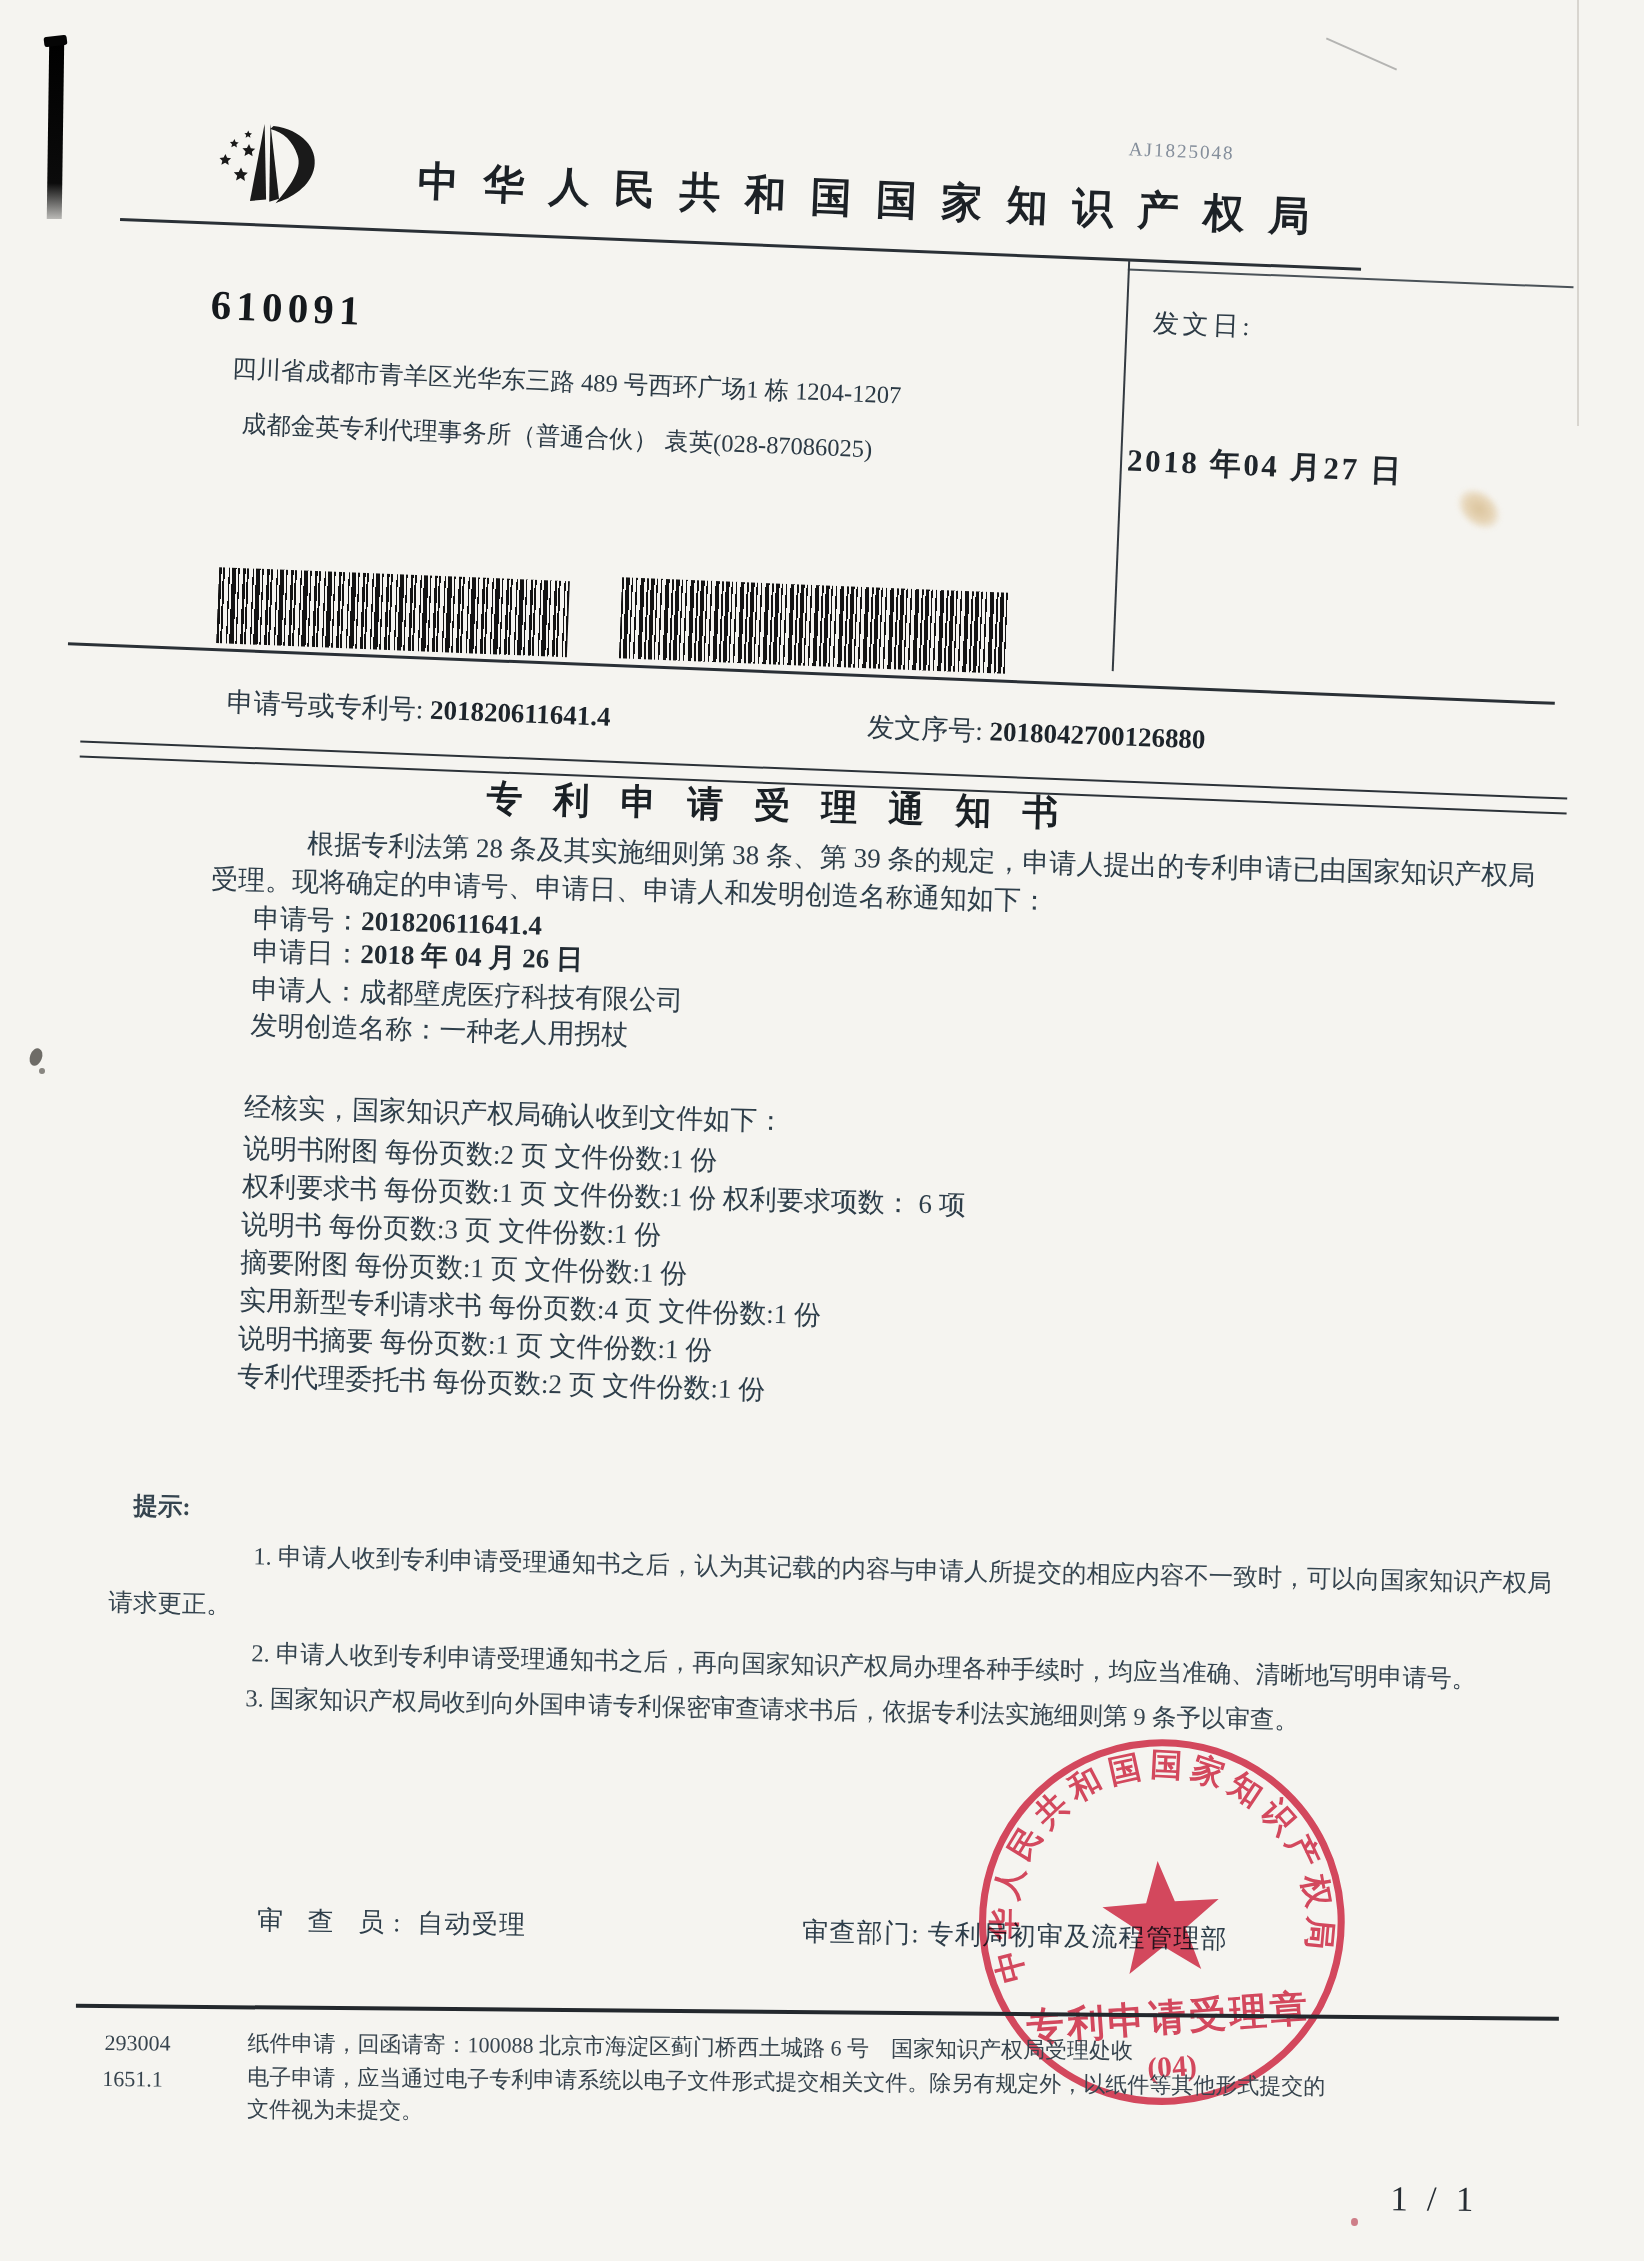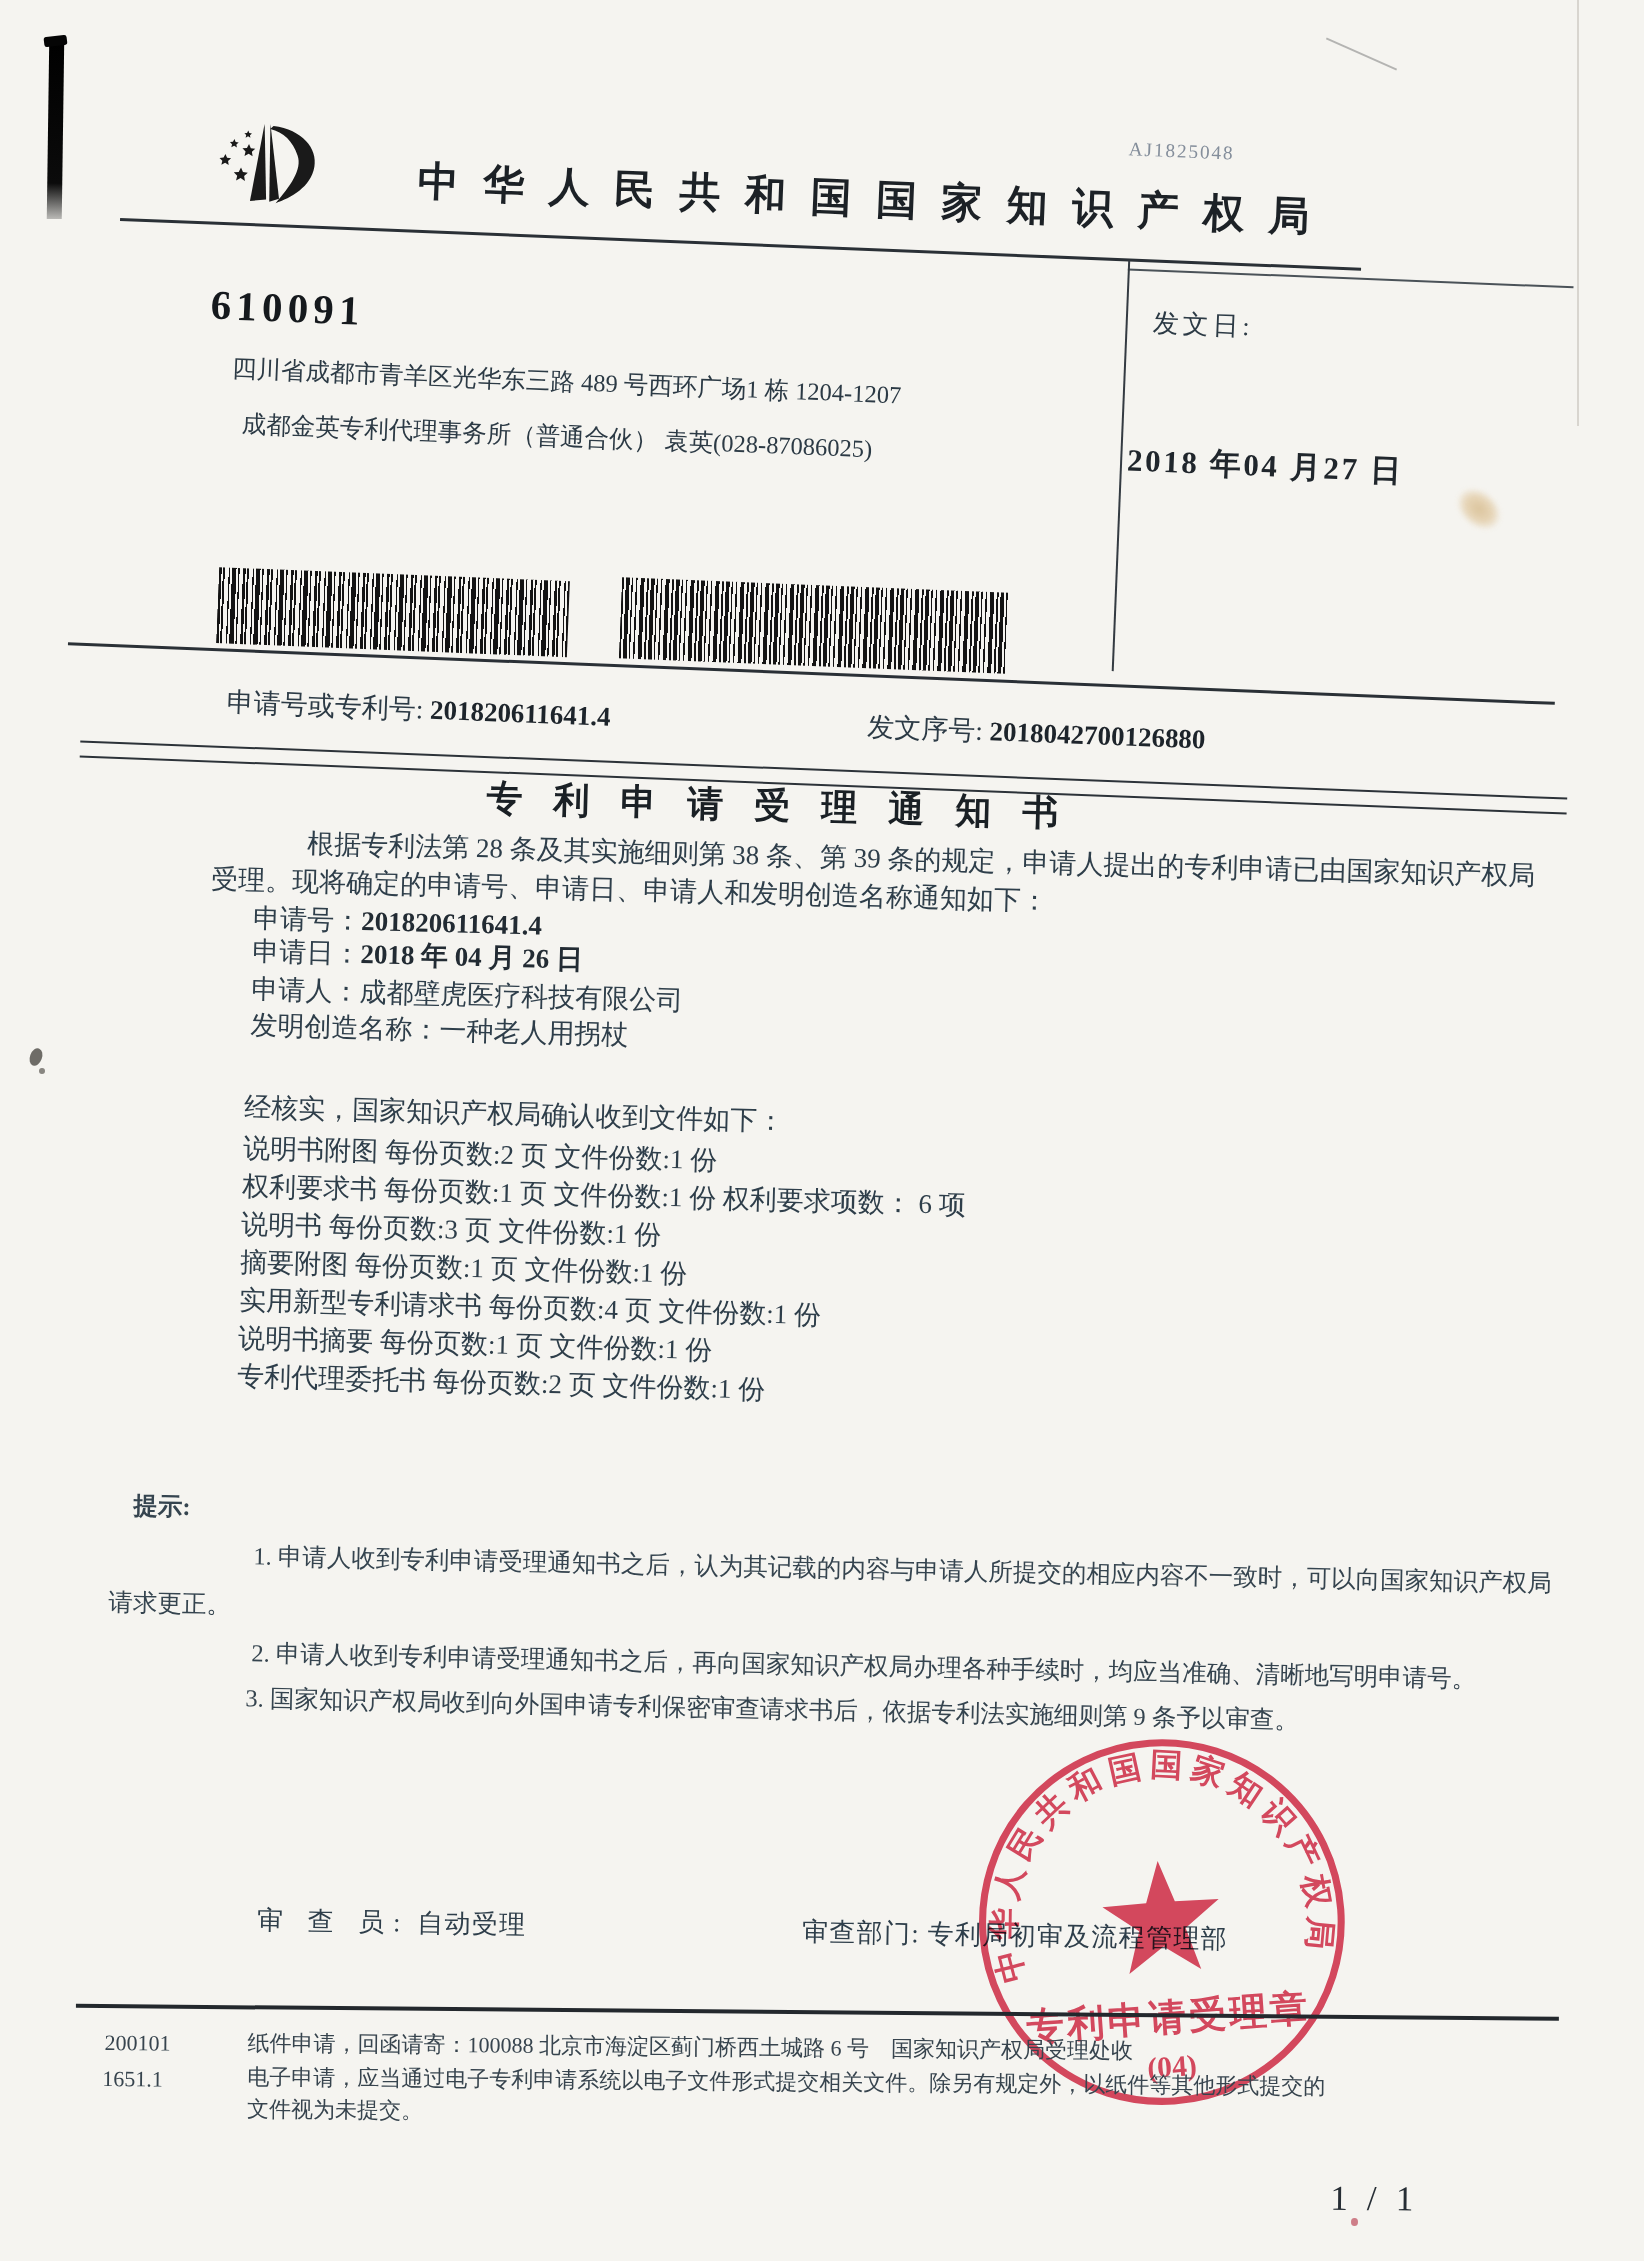--- a/index.html
+++ b/index.html
@@ -152,20 +152,20 @@
       <textPath href="#sealArc" startOffset="8">中华人民共和国国家知识产权局</textPath>
     </text>
     <polygon fill="#cf3850" points="300,205 322.3,269.3 390.3,270.6 336.1,311.7 355.8,376.9 300,338 244.2,376.9 263.9,311.7 209.7,270.6 277.7,269.3"></polygon>
     <text x="300" y="468" text-anchor="middle" font-size="58" font-weight="700" fill="#cf3850" letter-spacing="5" font-family="Liberation Serif, DejaVu Serif, serif">专利申请受理章</text>
     <text x="300" y="540" text-anchor="middle" font-size="46" font-weight="700" fill="#cf3850" font-family="Liberation Serif, DejaVu Serif, serif">(04)</text>
   </svg>
 </div>
 
 <div class="sec" id="sec-foot">
   <div class="rule" style="left:76px;top:2004px;width:1483px;height:3.9px;background:#23282d;"></div>
-  <div class="ln foot" style="left:105px;top:2030px;">200101</div>
+  <div class="ln foot" style="left:105px;top:2030px;">293004</div>
   <div class="ln foot" style="left:103px;top:2066px;">1651.1</div>
   <div class="ln foot" style="left:248px;top:2027px;">纸件申请，回函请寄：100088 北京市海淀区蓟门桥西土城路 6 号　国家知识产权局受理处收</div>
   <div class="ln foot" style="left:248px;top:2061px;">电子申请，应当通过电子专利申请系统以电子文件形式提交相关文件。除另有规定外，以纸件等其他形式提交的</div>
   <div class="ln foot" style="left:248px;top:2093px;">文件视为未提交。</div>
-  <div class="ln pagenum" style="left:1332px;top:2168px;">1 / 1</div>
+  <div class="ln pagenum" style="left:1392px;top:2168px;">1 / 1</div>
 </div>
 
 
 </body></html>

